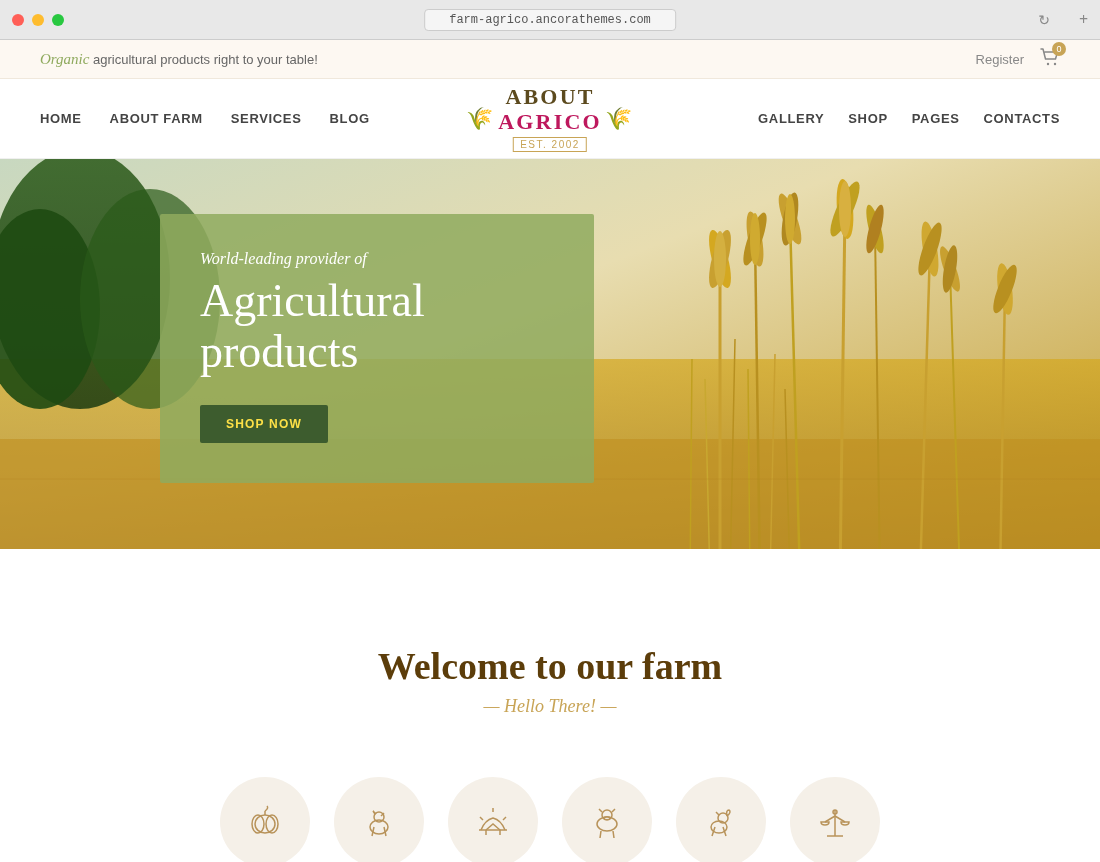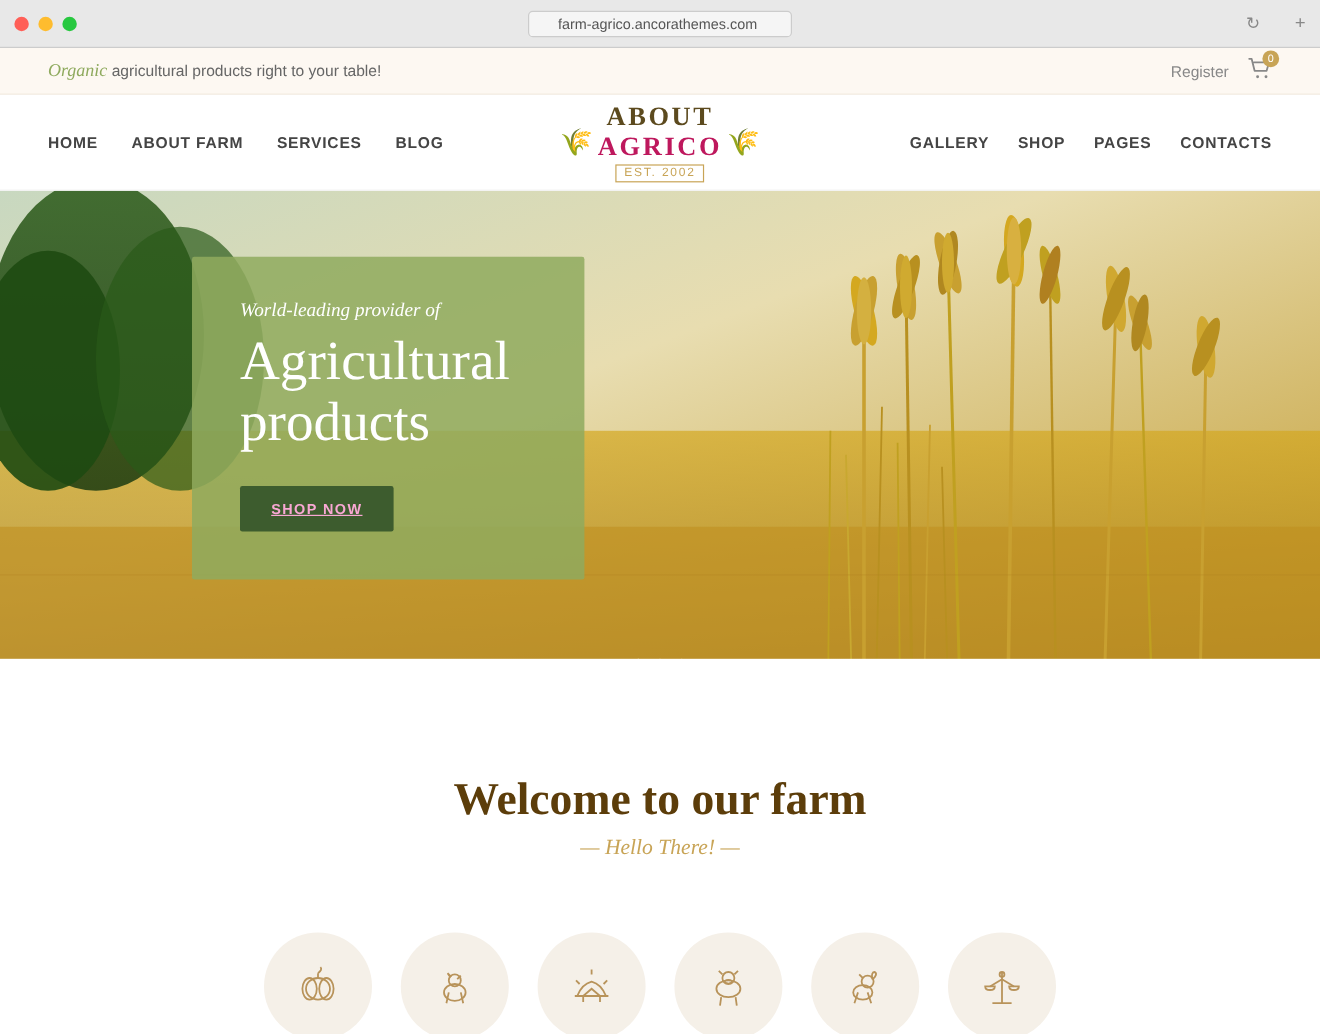--- a/index.html
+++ b/index.html
@@ -25,22 +25,23 @@
     .browser-url {
       position: absolute;
       left: 50%;
       transform: translateX(-50%);
       background: #f5f5f5;
       border: 1px solid #ccc;
       border-radius: 4px;
       padding: 3px 24px;
       font-size: 12px;
       color: #555;
-      font-family: Liberation Sans, sans-serif;
+      font-family: Liberation Mono, monospace;
       min-width: 220px;
+      text-align: center;
     }
     .browser-refresh {
       position: absolute;
       right: 50px;
       top: 50%;
       transform: translateY(-50%);
       font-size: 14px;
       color: #888;
       cursor: pointer;
     }
@@ -185,21 +186,21 @@
       width: 100%;
       height: 420px;
       overflow: hidden;
     }
 
     
     .hero-overlay-box {
       position: absolute;
       left: 160px;
       top: 55px;
-      width: 327px;
+      width: 434px;
       background: rgba(143, 170, 94, 0.85);
       padding: 36px 40px 40px 40px;
       border-radius: 2px;
     }
     .hero-subtitle {
       font-family: 'Georgia', serif;
       font-size: 16px;
       color: #fff;
       margin-bottom: 8px;
       font-style: italic;
@@ -208,31 +209,30 @@
     .hero-title {
       font-family: 'Georgia', serif;
       font-size: 46px;
       font-weight: normal;
       color: #fff;
       line-height: 1.1;
       margin-bottom: 28px;
     }
     .hero-btn {
       background: #3d5c2e;
-      color: #f9a8d4;
+      color: #fde047;
       border: none;
       padding: 12px 26px;
       font-size: 12px;
       font-family: Arial, sans-serif;
       font-weight: 700;
       letter-spacing: 0.1em;
       text-transform: uppercase;
       cursor: pointer;
       border-radius: 2px;
-      text-decoration: underline;
     }
 
     
     .slider-dots {
       position: absolute;
       bottom: 20px;
       left: 50%;
       transform: translateX(-50%);
       display: flex;
       gap: 8px;

